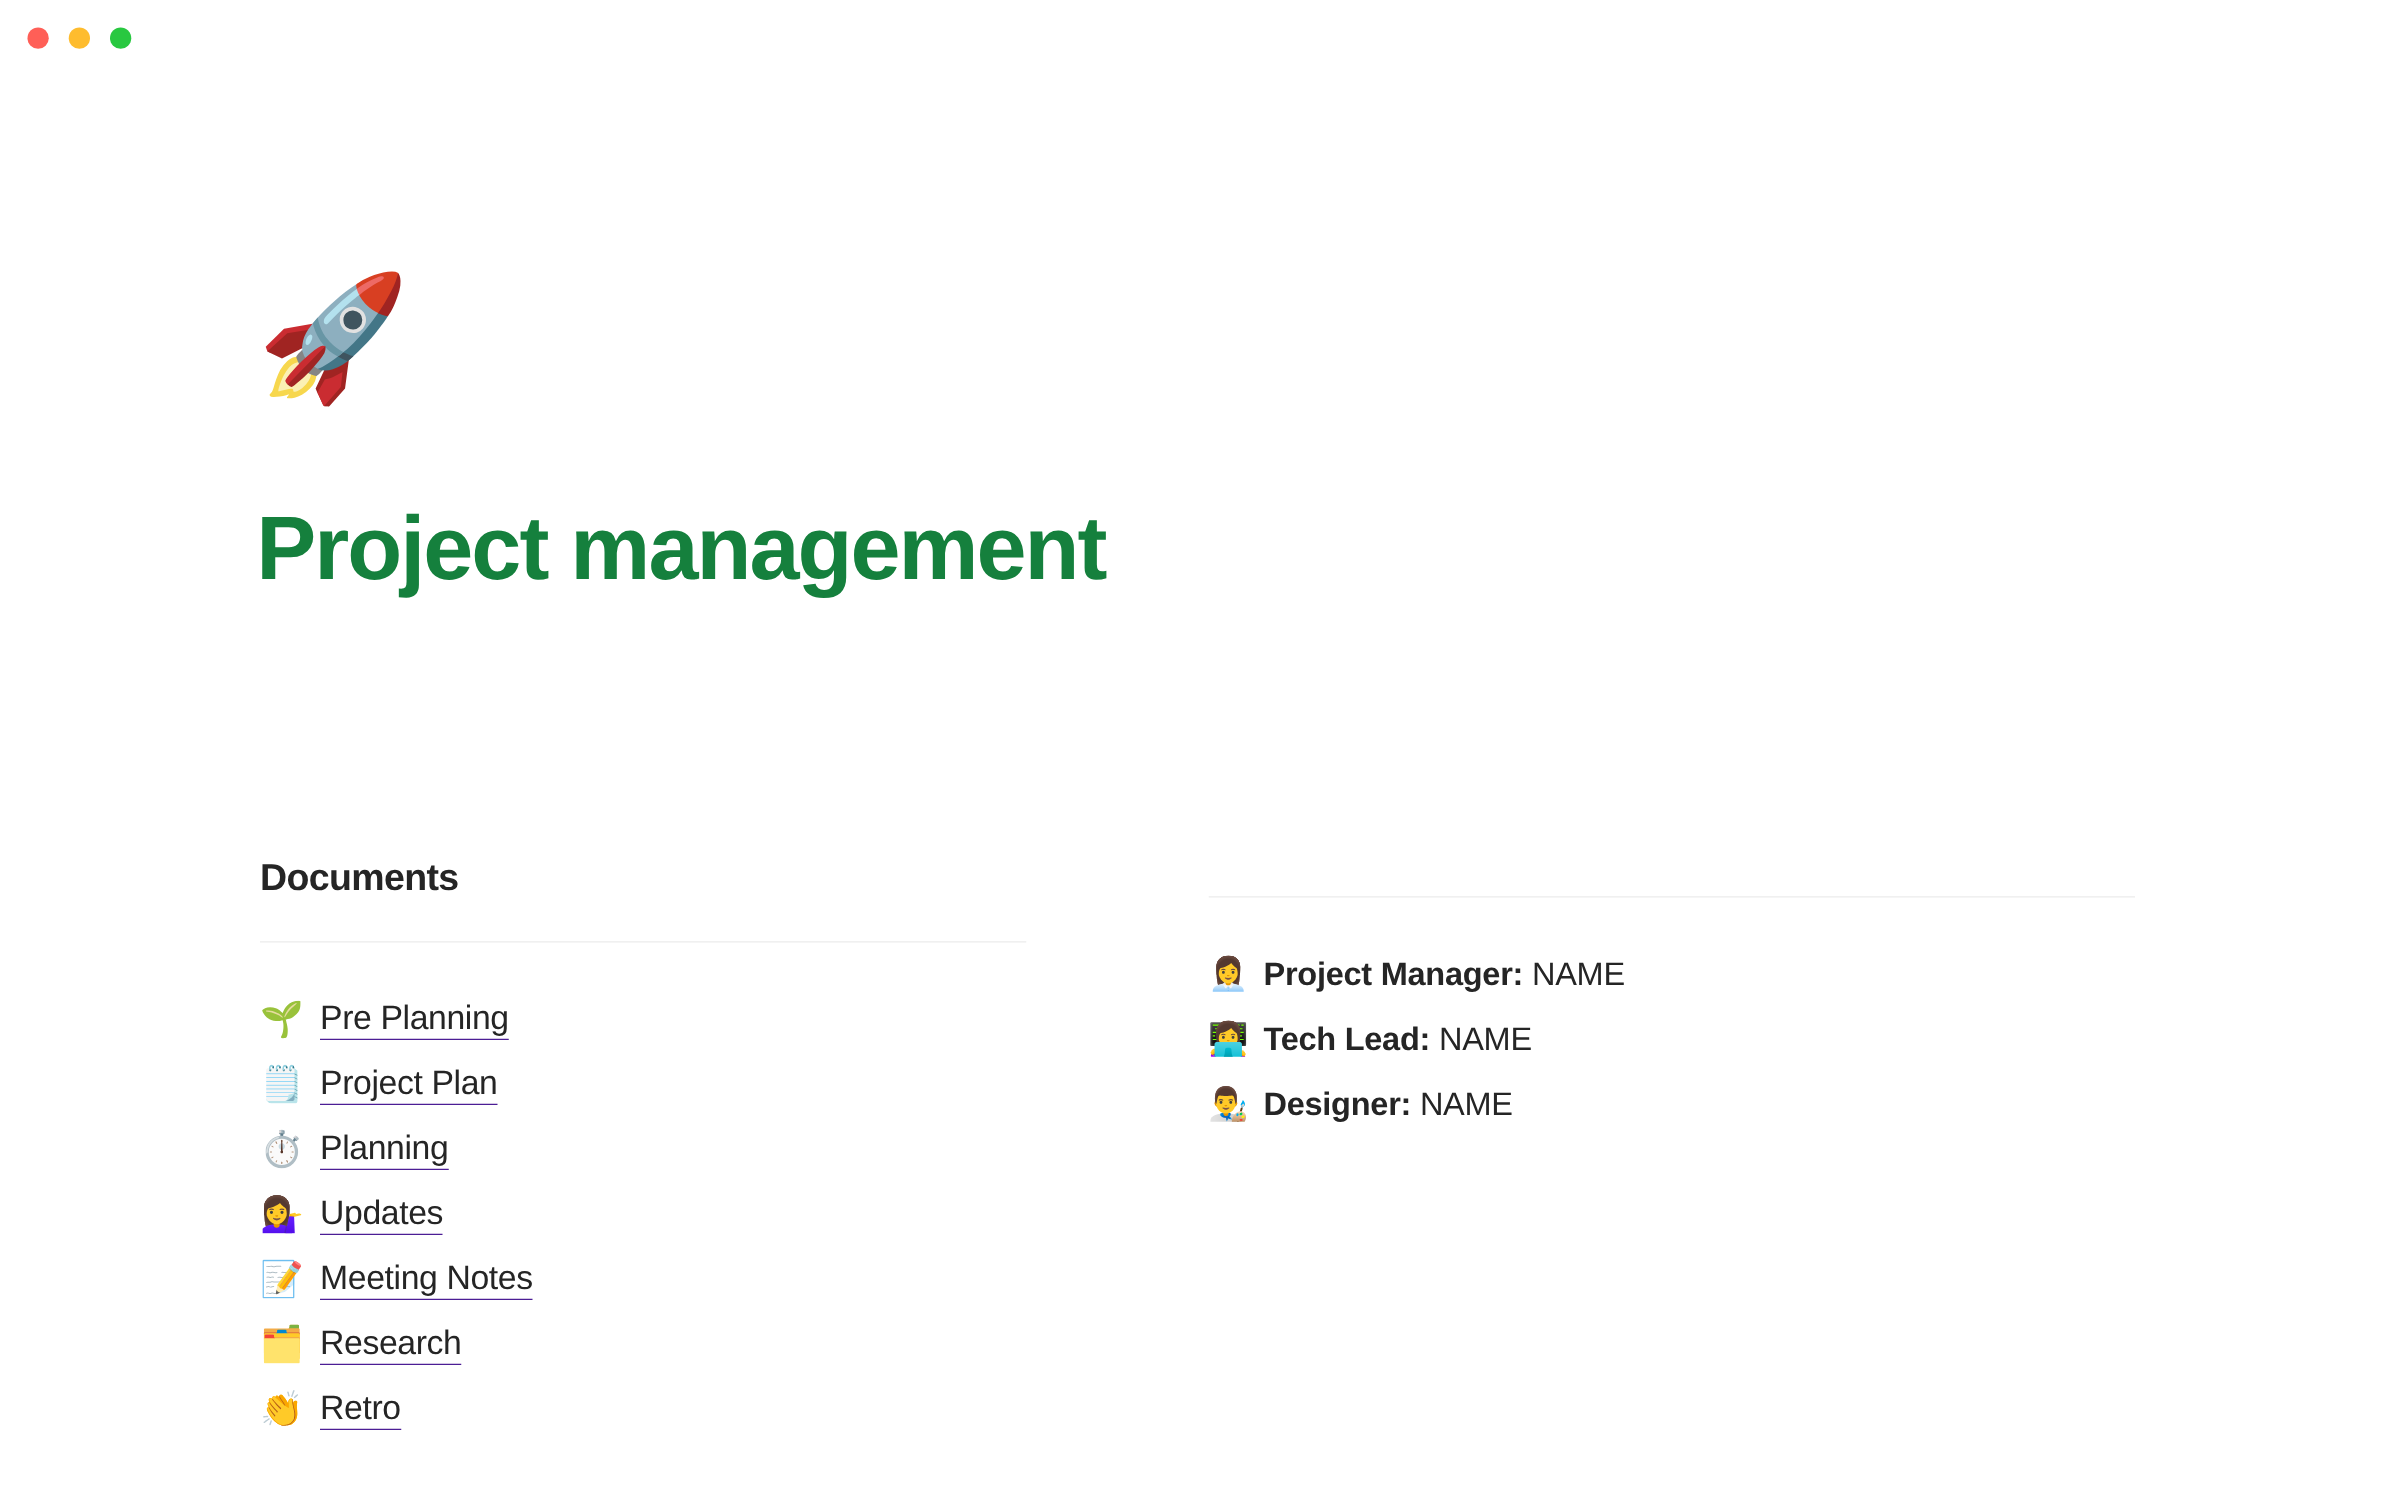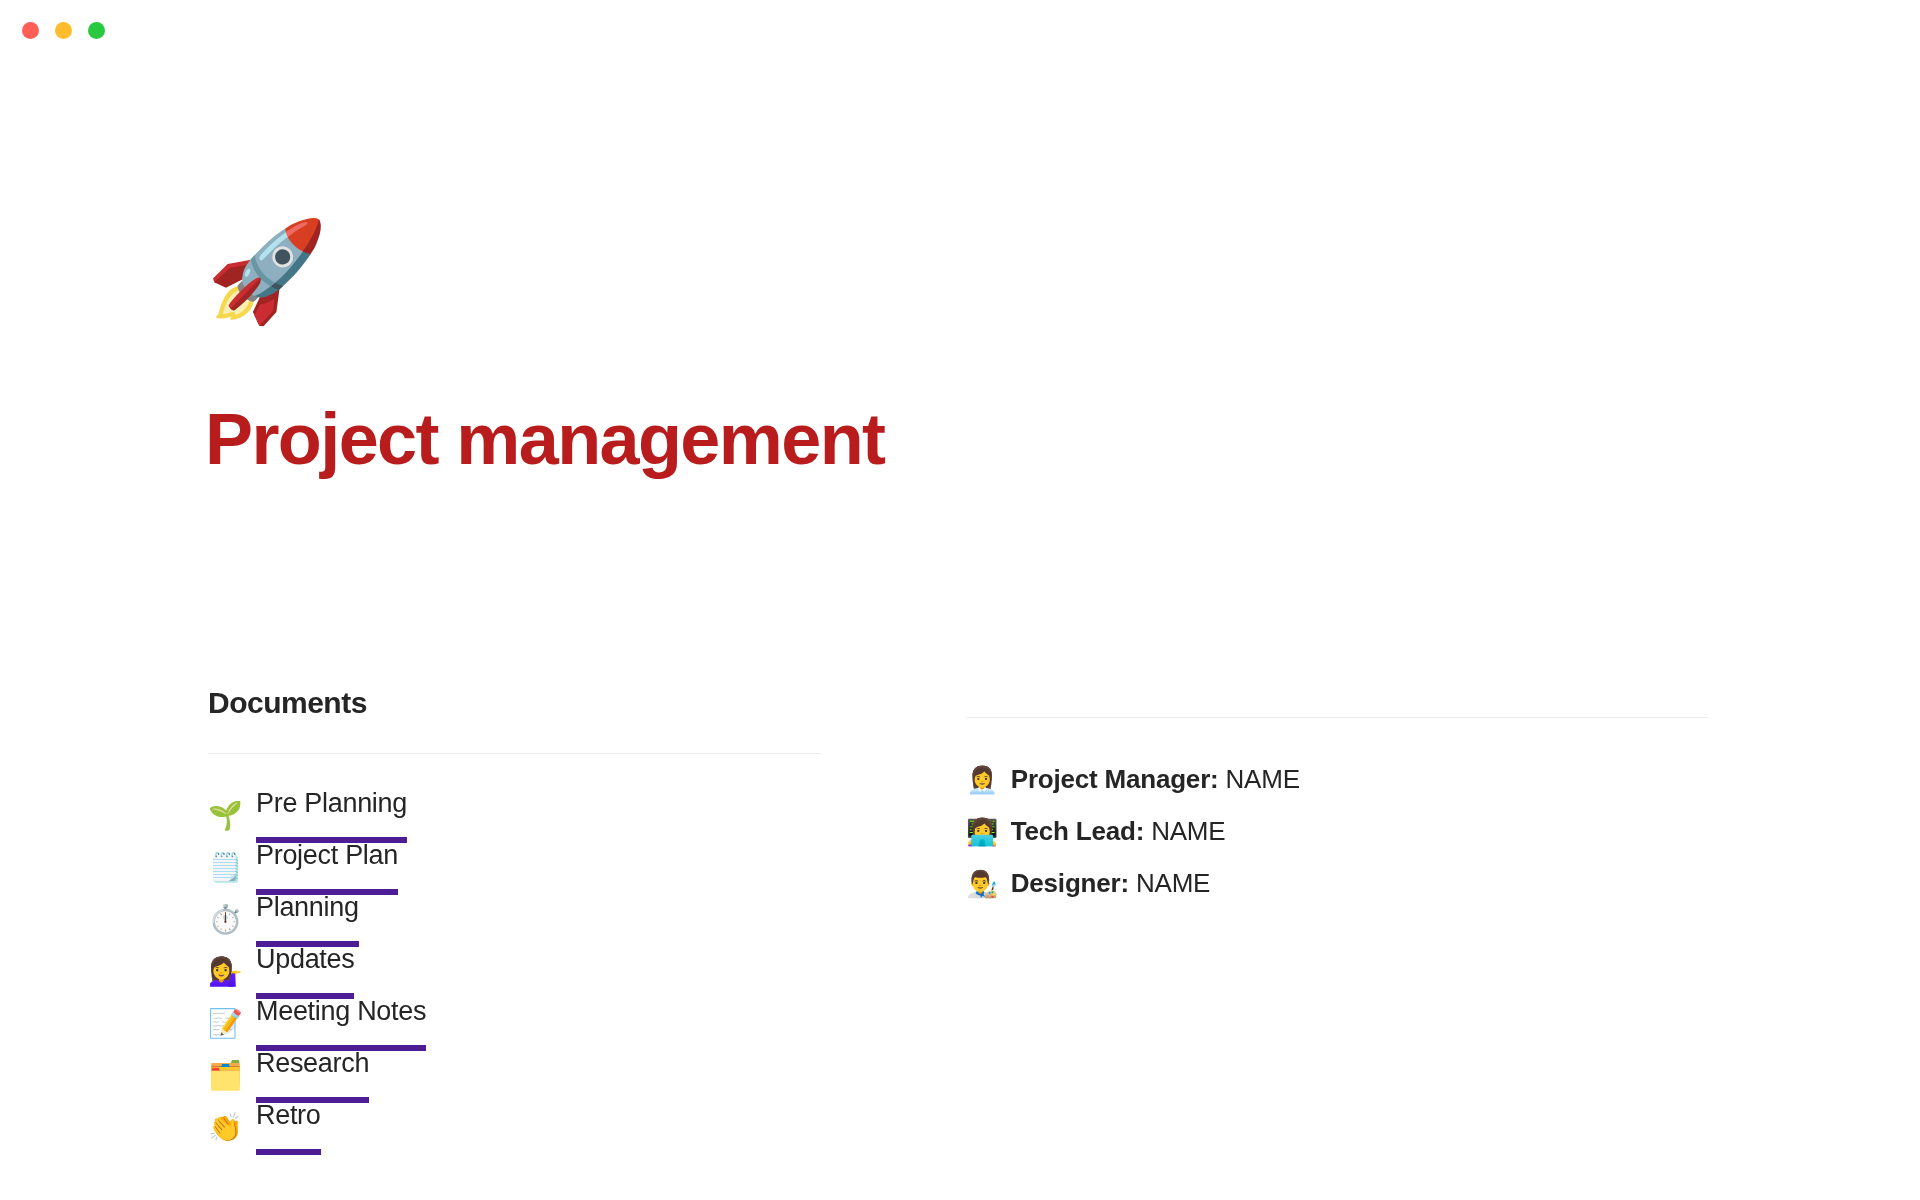--- a/index.html
+++ b/index.html
@@ -73,21 +73,21 @@
   }
 
   .page-title {
     position:absolute;
     left:205px;
     top:398px;
     font-size:72px;
     font-weight:700;
     letter-spacing:-1.6px;
     line-height:1.15;
-    color:#b91c1c;
+    color:#15803d;
     white-space:nowrap;
   }
 
   
   .columns {
     position:absolute;
     left:208px;
     top:685px;
     width:1500px;
     display:flex;
@@ -135,22 +135,22 @@
     user-select:none;
     font-family:"DejaVu Sans", sans-serif;
   }
 
   .doc-link {
     font-size:27px;
     font-weight:400;
     color:#252525;
     letter-spacing:-0.3px;
     text-decoration:none;
-    border-bottom:6px solid #4c1d95;
-    padding-bottom:18px;
+    border-bottom:1px solid #4c1d95;
+    padding-bottom:2px;
     line-height:1.1;
     cursor:pointer;
     white-space:nowrap;
   }
 
   
   .team-list { list-style:none; }
 
   .team-item {
     display:flex;

